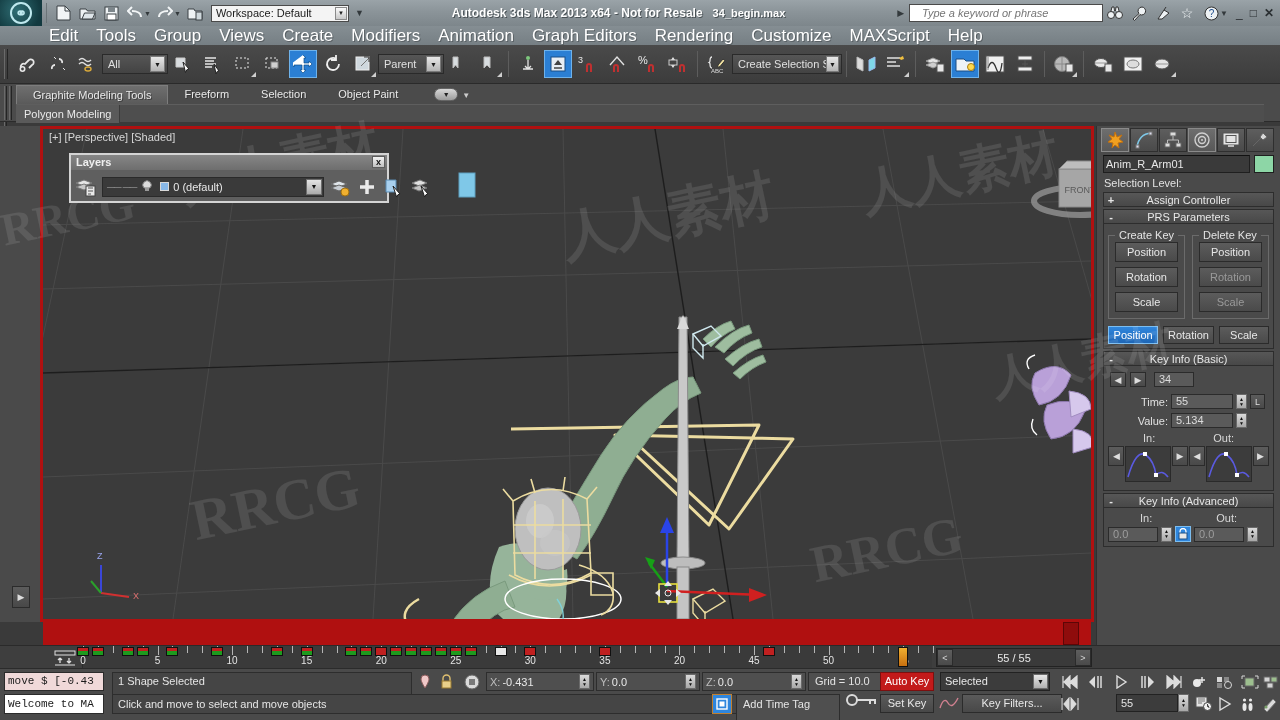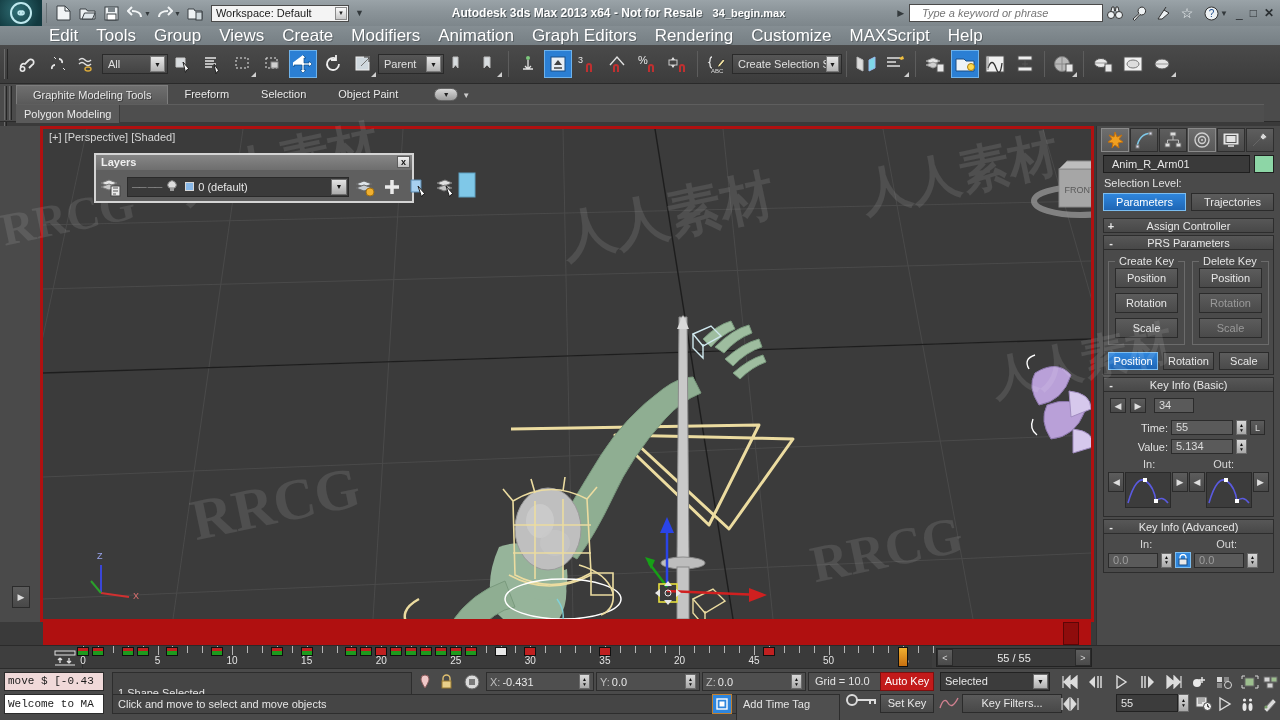--- a/index.html
+++ b/index.html
@@ -125,21 +125,21 @@
   .vp-inner { position:absolute; inset:0; background:
      linear-gradient(180deg,#3b3b3b 0%, #3b3b3b 44%, #424242 44.3%, #3e3e3e 100%); }
   .vp-label { position: absolute; left: 6px; top: 2px; font-size: 11px; color: #d7d7d7; z-index: 5;}
 
   
   .grid-svg { position:absolute; inset:0; }
 
   
   .layers {
     position: absolute; left: 26px; top: 24px; width: 320px; height: 50px;
-    background: #5f5f5f; border: 2px solid #d4d4d4; z-index: 20; margin-left: 25px;
+    background: #5f5f5f; border: 2px solid #d4d4d4; z-index: 20;
   }
   .layers-title { height: 15px; background: linear-gradient(180deg,#868686,#6e6e6e);
     color: #efefef; font-size: 11px; font-weight: bold; padding-left: 5px; line-height:15px; position:relative;}
   .layers-close { position:absolute; right:2px; top:1px; width:13px;height:12px;
     background: linear-gradient(180deg,#f2f2f2,#c0c0c0); border:1px solid #5c5c5c;
     font-size:9px; color:#111; text-align:center; line-height:11px; font-weight:bold;}
   .layers-body { display:flex; align-items:center; height:33px; padding:0 4px; gap:5px;}
   .layer-combo { flex: 0 0 222px; height: 20px; background:#3a3a3a; border:1px solid #2a2a2a;
     display:flex; align-items:center; padding-left:4px; position:relative;}
   .layer-combo .lc-arrow { position:absolute; right:1px; top:1px; width:16px;height:16px;
@@ -152,21 +152,21 @@
   .cmdpanel {
     position: absolute; left: 1096px; top: 126px; width: 184px; height: 540px;
     background: #4a4a4a; border-left: 1px solid #303030;
   }
   .cp-tabs { display: flex; height: 26px; padding: 2px 2px 0 4px; gap:1px; }
   .cp-tab { width: 28px; height: 24px; background: linear-gradient(180deg,#5e5e5e,#4a4a4a);
     border: 1px solid #2f2f2f; display:flex;align-items:center;justify-content:center;}
   .cp-tab.sel { background: linear-gradient(180deg,#6e6e6e,#585858); border-color:#8a8a8a;}
   .cp-row { display: flex; align-items: center; padding: 3px 6px; }
   .namefield { flex:1; height: 18px; background: #3a3a3a; border: 1px solid #1f1f1f;
-     border-top-color:#111; color: #e6e6e6; font-size: 11px; padding: 0 8px; line-height: 16px; }
+     border-top-color:#111; color: #e6e6e6; font-size: 11px; padding: 0 2px; line-height: 16px; }
   .colorchip { width: 20px; height: 18px; background: #8dd6a6; border: 1px solid #1f1f1f; margin-left: 4px; }
   .cp-lbl { font-size: 11px; color: #e2e2e2; padding: 1px 7px; }
   .sub-row { display:flex; align-items:center; padding: 0 6px 4px 6px;}
   .subobj-btn { height:18px; background: linear-gradient(180deg,#5e5e5e,#4c4c4c);
      border:1px solid #2b2b2b; font-size:11px; color:#e0e0e0; padding:0 5px; line-height:16px;}
   .subobj-combo { flex:1; height:18px; background:#565656; border:1px solid #2b2b2b; position:relative;}
   .subobj-combo .sc-arrow{ position:absolute; right:1px; top:1px; width:14px;height:14px;
     background: linear-gradient(180deg,#e8e8e8,#b0b0b0); border:1px solid #6c6c6c;
     display:flex;align-items:center;justify-content:center;font-size:7px;color:#111;}
   .pt-row { display:flex; gap:5px; padding: 3px 6px 5px 6px;}
@@ -233,21 +233,21 @@
   
   .statusbar { position: absolute; left: 0; top: 668px; width: 1280px; height: 52px;
      background: #4a4a4a; border-top:1px solid #2b2b2b; }
   .mxs-listener { position:absolute; left:4px; top:3px; width:100px; height:19px;
     background:#f0d9d9; border:1px solid #2b2b2b; color:#1a1a1a;
     font-family:"Liberation Mono", monospace; font-size:11px; padding:0 3px; line-height:17px; overflow:hidden; white-space:nowrap;}
   .mxs-listener2 { position:absolute; left:4px; top:25px; width:100px; height:20px;
     background:#ffffff; border:1px solid #2b2b2b; color:#1a1a1a;
     font-family:"Liberation Mono", monospace; font-size:11px; padding:0 3px; line-height:18px; overflow:hidden; white-space:nowrap;}
   .sel-status { position:absolute; left:112px; top:3px; width:300px; height:26px;
-    background:#454545; border:1px solid #2d2d2d; color:#e5e5e5; font-size:11px; padding:12px 5px; line-height:17px;}
+    background:#454545; border:1px solid #2d2d2d; color:#e5e5e5; font-size:11px; padding:0 5px; line-height:17px;}
   .prompt { position:absolute; left:112px; top:25px; width:720px; height:20px;
     background:#454545; border:1px solid #2d2d2d; color:#e5e5e5; font-size:11px; padding:0 5px; line-height:18px;}
   .coord { position:absolute; top:3px; height:19px; background:#4f4f4f; border:1px solid #2d2d2d;
     display:flex; align-items:center; padding:0 3px; }
   .coord .cl { color:#bdbdbd; font-size:11px; margin-right:2px;}
   .coord .cv { color:#e8e8e8; font-size:11px; width:46px;}
   .gridlbl { position:absolute; left:712px; top:3px; width:118px; height:19px;
     background:#4f4f4f; border:1px solid #2d2d2d; color:#e4e4e4; font-size:11px; padding:0 6px; line-height:17px;}
   .autokey { position:absolute; left:880px; top:3px; width:54px; height:19px;
     background:#c21a1a; border:1px solid #7c0f0f; color:#ffffff; font-size:11px; text-align:center; line-height:17px;}
@@ -872,24 +872,20 @@
       </div>
     </div>
 
     <div class="cp-row">
       <div class="namefield">Anim_R_Arm01</div>
       <div class="colorchip"></div>
     </div>
 
     <div class="cp-lbl">Selection Level:</div>
 
-    <div class="pt-row">
-      <div class="pt-btn sel">Parameters</div>
-      <div class="pt-btn">Trajectories</div>
-    </div>
 
     <div class="rollout">
       <div class="roll-head">
         <span class="pm">+</span>
         <span class="rh-txt">Assign Controller</span>
       </div>
     </div>
 
     <div class="rollout">
       <div class="roll-head">

